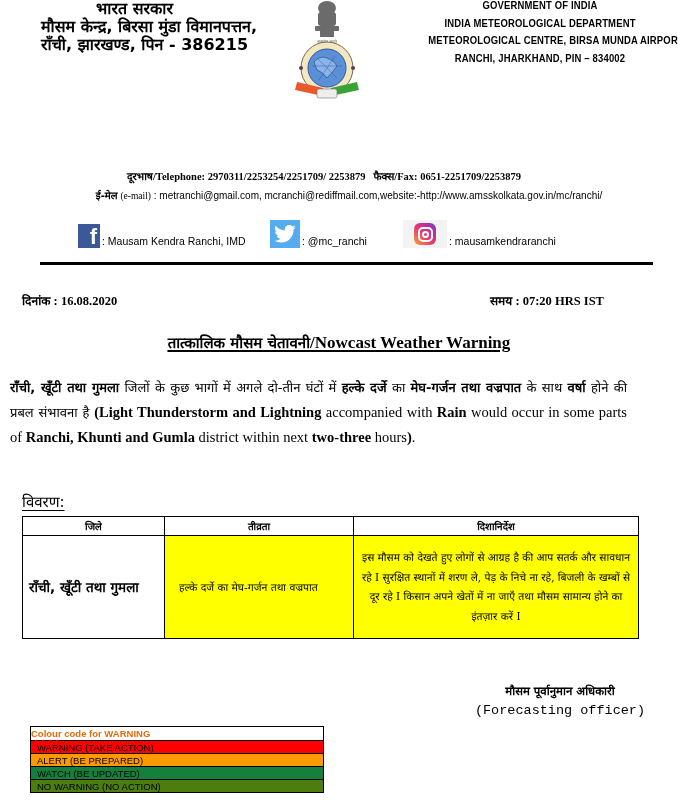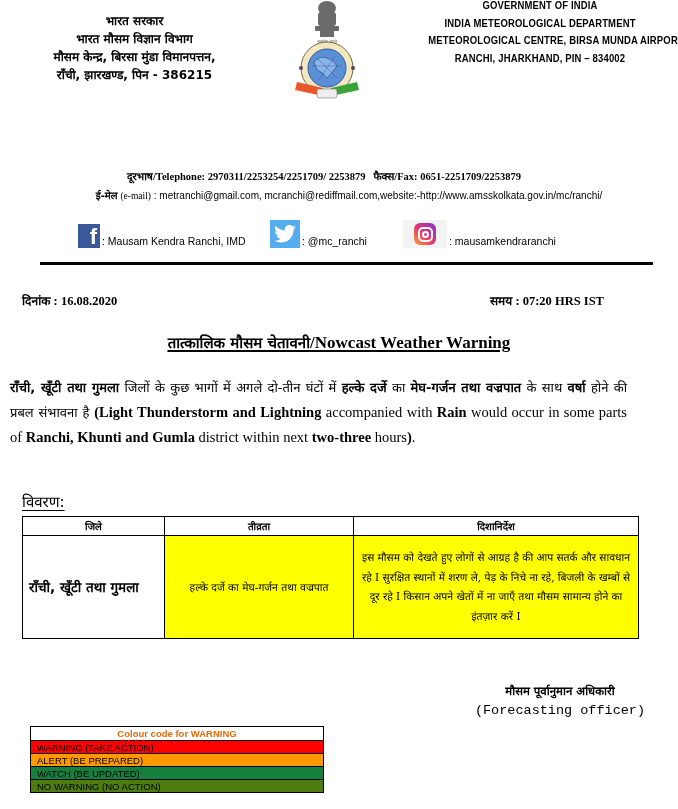--- a/index.html
+++ b/index.html
@@ -2,21 +2,21 @@
 <html><head>
 <meta charset="utf-8">
 <style>
   * { box-sizing: border-box; margin: 0; padding: 0; }
   html, body { width: 678px; height: 809px; background: #ffffff; overflow: hidden; }
   body { position: relative; font-family: "DejaVu Sans", sans-serif; color: #000; }
 
   .abs { position: absolute; }
 
   
-  .hdr-left { left: 0; top: 12px; width: 228px; text-align: center; font-weight: bold; font-size: 12px; line-height: 18px; font-family: "DejaVu Sans", sans-serif; padding-left: 41px; }
+  .hdr-left { left: 0; top: 0; width: 228px; text-align: center; font-weight: bold; font-size: 16px; line-height: 18px; font-family: "DejaVu Sans", sans-serif; padding-left: 41px; }
   .hdr-left div { white-space: nowrap; }
 
   
   .hdr-right { left: 410px; top: -3px; width: 260px; text-align: center; font-weight: bold; font-size: 11px; line-height: 17.5px; font-family: "Liberation Sans", sans-serif; transform: scaleX(0.86); transform-origin: center top; letter-spacing: 0.2px; }
   .hdr-right div { white-space: nowrap; }
 
   
   .logo { left: 287px; top: 0; width: 80px; height: 102px; }
 
   
@@ -55,40 +55,39 @@
 
   
   .vivran { left: 22px; top: 491px; font-size: 15px; font-family: "DejaVu Sans", sans-serif; text-decoration: underline; text-underline-offset: 3px; text-align: center; }
 
   
   .tbl { left: 22px; top: 516px; width: 617px; border-collapse: collapse; }
   .tbl th, .tbl td { border: 1px solid #000; }
   .tbl th { height: 19px; font-size: 10px; font-weight: bold; font-family: "DejaVu Sans", sans-serif; text-align: center; background: #fff; }
   .tbl td { height: 103px; vertical-align: middle; }
   .tbl .c1 { width: 142px; font-weight: bold; font-size: 13.5px; line-height: 24px; padding: 0 6px; font-family: "DejaVu Sans", sans-serif; }
-  .tbl .c2 { width: 189px; background: #ffff00; text-align: center; font-size: 10.5px; line-height: 19px; padding: 0 14px; font-family: "DejaVu Sans", sans-serif; }
+  .tbl .c2 { width: 189px; background: #ffff00; text-align: left; font-size: 10.5px; line-height: 19px; padding: 0 14px; font-family: "DejaVu Sans", sans-serif; }
   .tbl .c3 { background: #ffff00; text-align: center; font-size: 10.5px; line-height: 19.5px; padding: 0 4px; font-family: "DejaVu Serif", serif; }
 
   
   .sig-hi { left: 470px; top: 683px; width: 180px; text-align: center; font-weight: bold; font-size: 11.5px; font-family: "DejaVu Sans", sans-serif; white-space: nowrap; }
   .sig-en { left: 470px; top: 703px; width: 180px; text-align: center; font-size: 13.5px; font-family: "Liberation Mono", monospace; white-space: nowrap; }
 
   
   .legend { left: 30px; top: 726px; width: 294px; border: 1px solid #000; font-family: "Liberation Sans", sans-serif; font-size: 9.5px; }
   .legend .row { height: 13px; line-height: 13px; padding-left: 6px; border-top: 1px solid #000; white-space: nowrap; transform-origin: left center; }
   .legend .row:first-child { border-top: none; }
-  .legend .head { text-align: center; padding-left: 0; color: #e36c0a; font-weight: bold; background: #fff; }
+  .legend .head { text-align: left; padding-left: 0; color: #e36c0a; font-weight: bold; background: #fff; }
   .legend .head .sp { text-decoration: underline wavy #e00; text-underline-offset: 2px; }
 </style>
 </head>
 <body>
 
 <div class="abs hdr-left">
   <div>भारत सरकार</div>
-  <div>भारत मौसम विज्ञान विभाग</div>
   <div>मौसम केन्द्र, बिरसा मुंडा विमानपत्तन,</div>
   <div>राँची,  झारखण्ड, पिन - 386215</div>
 </div>
 
 <div class="abs logo">
   <svg width="80" height="102" viewBox="0 0 80 102">
 
     <g fill="#6b6b6b">
       <ellipse cx="40" cy="8" rx="9" ry="7"></ellipse>
       <rect x="31" y="12" width="18" height="14" rx="3"></rect>

